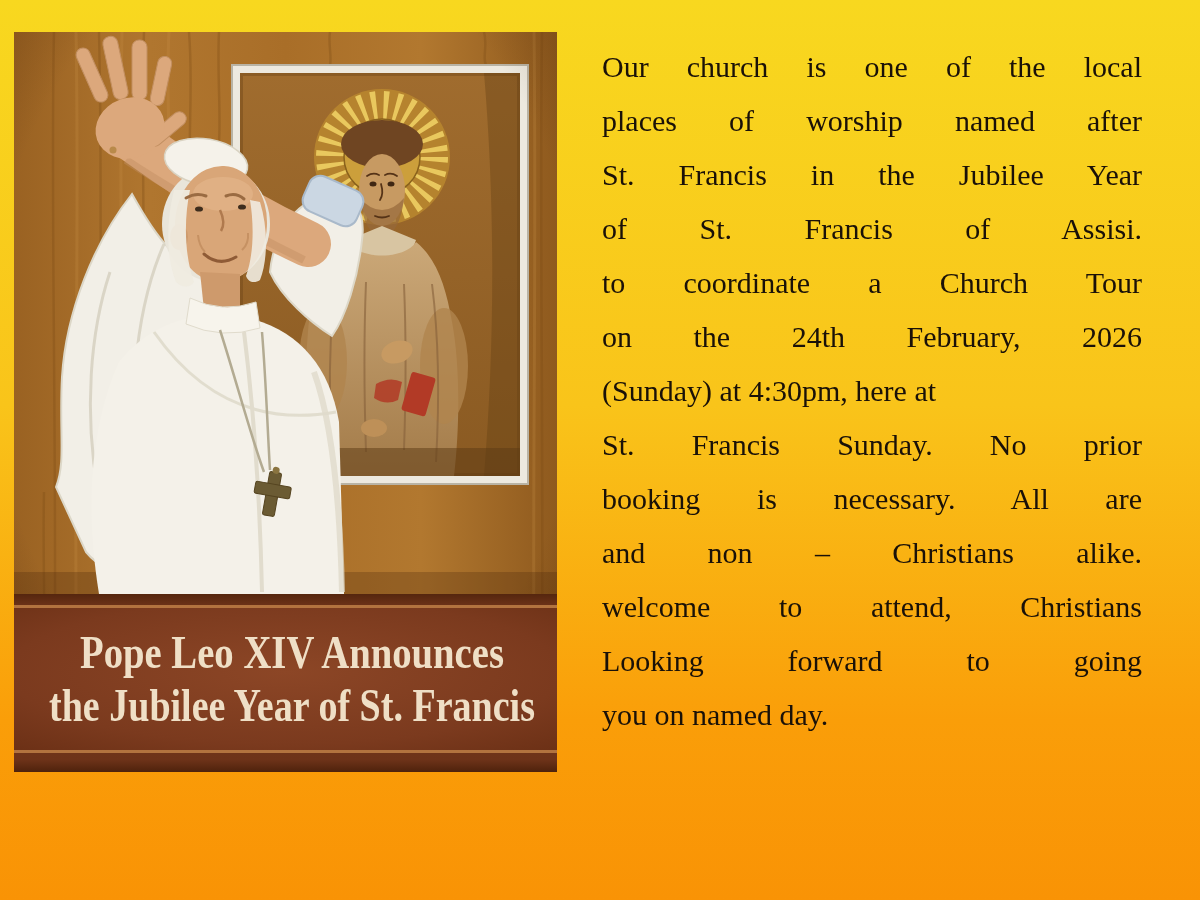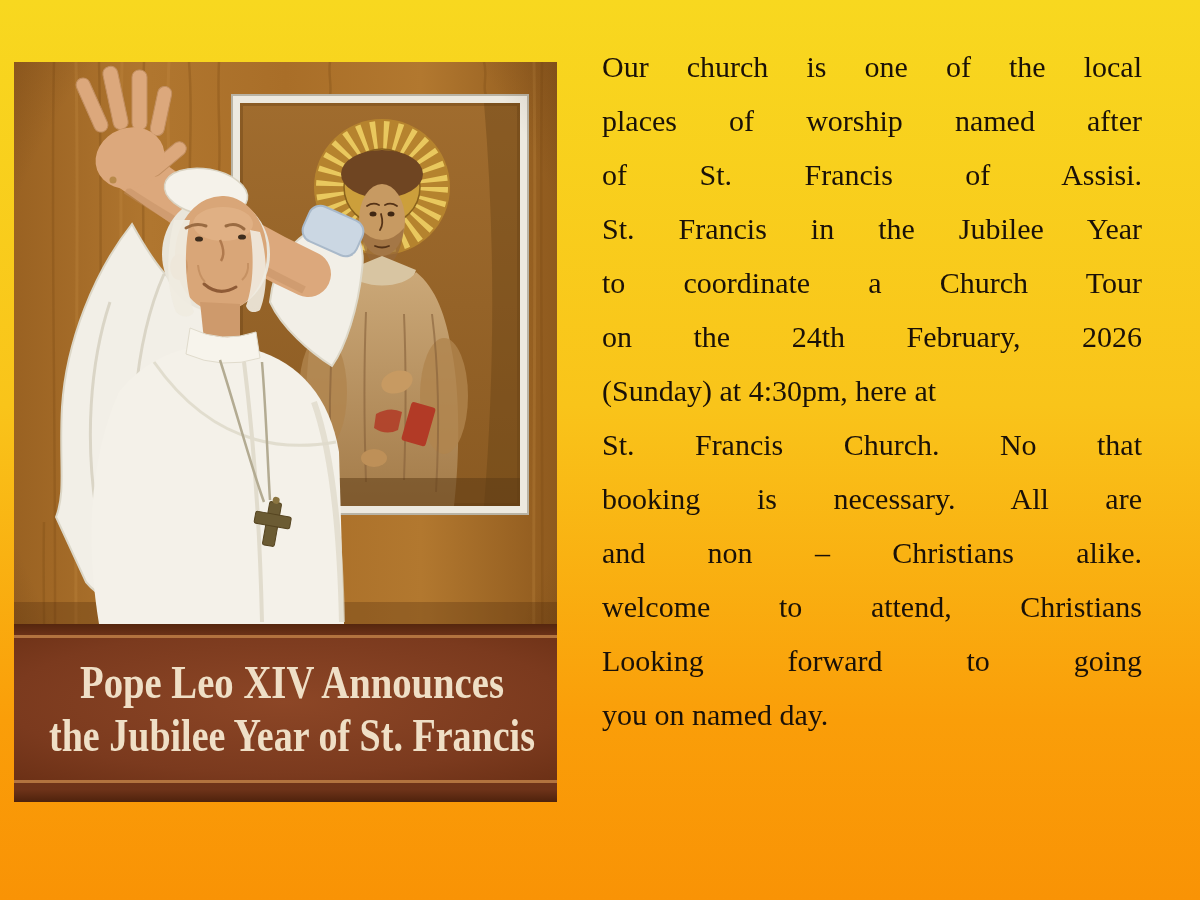--- a/index.html
+++ b/index.html
@@ -7,21 +7,21 @@
     position: relative;
     width: 1200px;
     height: 900px;
     overflow: hidden;
     background: linear-gradient(180deg, #F8D81F 0%, #F9C41A 45%, #FA9E09 80%, #F99305 100%);
     font-family: "Liberation Serif", "DejaVu Serif", serif;
   }
   .photo {
     position: absolute;
     left: 14px;
-    top: 62px;
+    top: 32px;
     width: 526px;
     height: 740px;
   }
   .photo svg { display: block; width: 543px; height: 740px; }
   .text-block {
     position: absolute;
     left: 602px;
     top: 40px;
     width: 540px;
     color: #1A1108;
@@ -233,26 +233,26 @@
           <text class="banner-text" x="278" y="689" font-size="47" text-anchor="middle" fill="#EFDFC6" textLength="486" lengthAdjust="spacingAndGlyphs">the Jubilee Year of St. Francis</text>
         </g>
 
       </g>
     </svg>
   </div>
 
   <div class="text-block" style="color: rgb(26, 17, 8);">
       <div class="line just">Our church is one of the local</div>
       <div class="line just">places of worship named after</div>
+      <div class="line just">St. Francis in the Jubilee Year</div>
       <div class="line just">of St. Francis of Assisi.</div>
-      <div class="line just">St. Francis in the Jubilee Year</div>
       <div class="line just">to coordinate a Church Tour</div>
       <div class="line just">on the 24th February, 2026</div>
       <div class="line">(Sunday) at 4:30pm, here at</div>
-      <div class="line just">St. Francis Church. No that</div>
+      <div class="line just">St. Francis Sunday. No prior</div>
       <div class="line just">booking is necessary. All are</div>
       <div class="line just">and non – Christians alike.</div>
       <div class="line just">welcome to attend, Christians</div>
       <div class="line just">Looking forward to going</div>
       <div class="line">you on named day.</div>
     </div>
 
 </div>
 
 </body></html>

